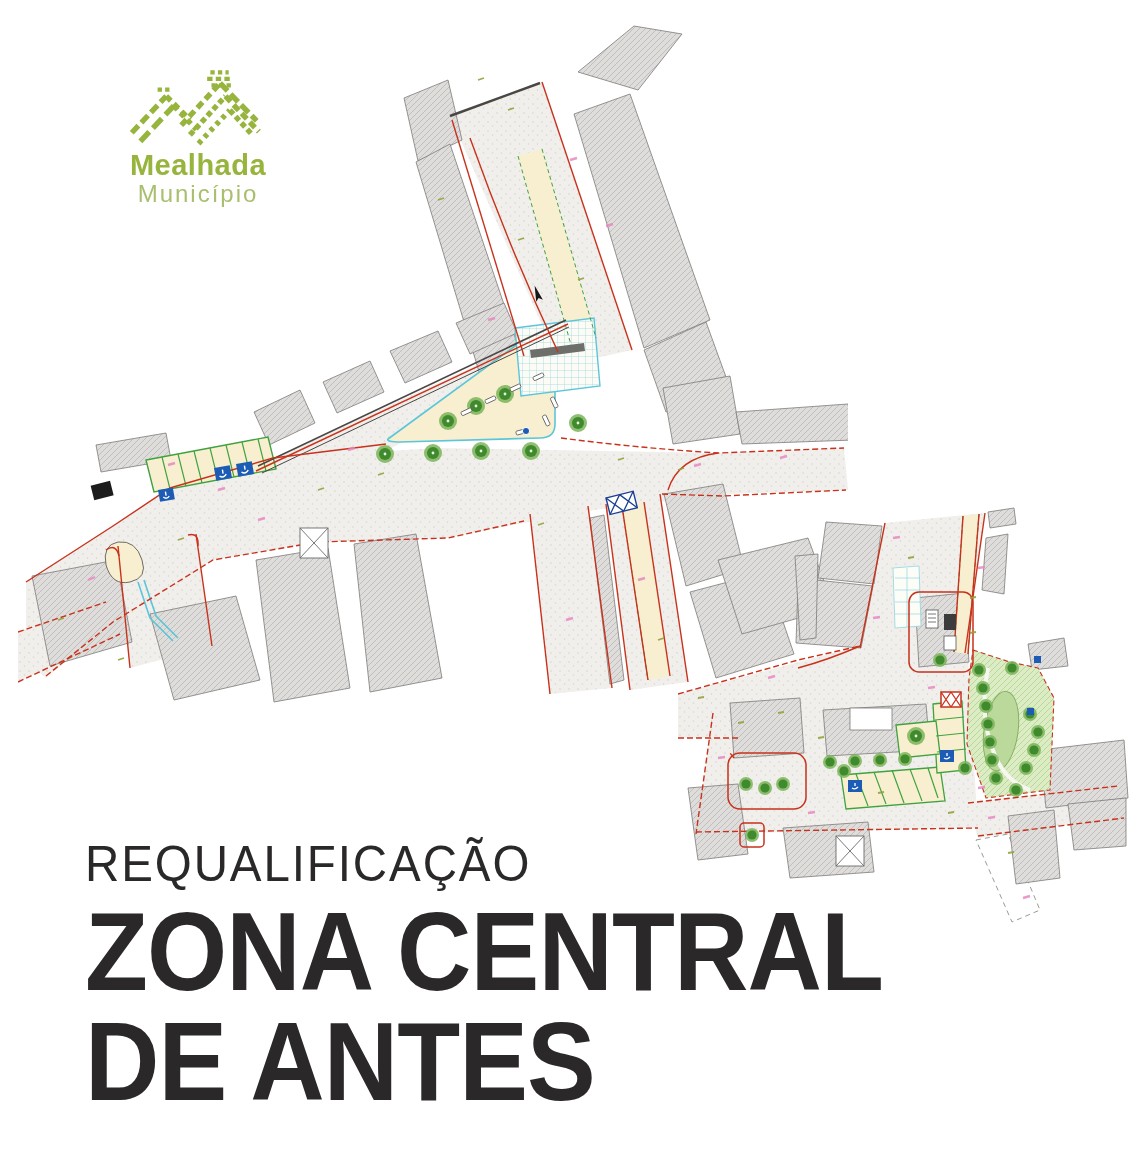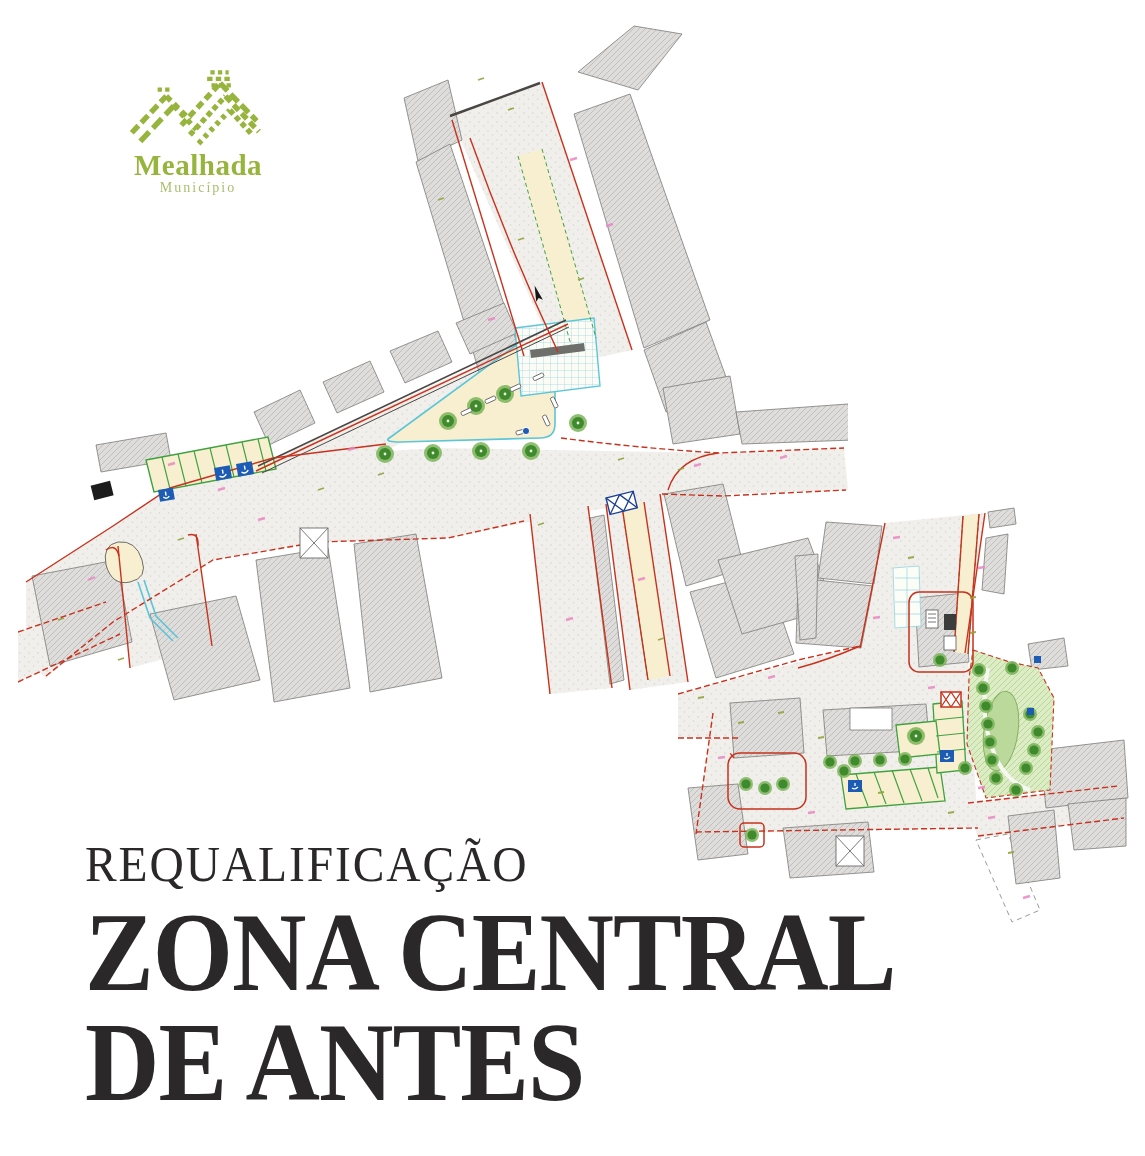--- a/index.html
+++ b/index.html
@@ -21,25 +21,25 @@
     --park-hatch:#a9cf87;
     --accessible-blue:#1d5cb4;
     --crossing-navy:#1c3f94;
     --annotation-pink:#e886c2;
     --annotation-olive:#93a23b;
     --wall-dark:#4a4644;
   }
   *{margin:0;padding:0;box-sizing:border-box}
   html,body{background:#fff}
   .poster{position:relative;width:1145px;height:1156px;background:#fff;overflow:hidden;
-          font-family:Liberation Serif, serif}
+          font-family:Liberation Sans, sans-serif}
   .logo{position:absolute;left:88px;top:66px;width:220px;text-align:center}
   .logo svg{display:block;margin:0 auto}
   .logo-title{font-weight:bold;font-size:29px;letter-spacing:.5px;color:var(--brand-green);line-height:1.05}
-  .logo-subtitle{font-size:14px;letter-spacing:2px;color:var(--subtitle-green);font-weight:400}
+  .logo-subtitle{font-size:24px;letter-spacing:2px;color:var(--subtitle-green);font-weight:400}
   .plan{position:absolute}
   #map-main{left:18px;top:20px}
   #map-detail{left:678px;top:498px}
   .titles div{position:absolute;left:85px;color:var(--ink);transform-origin:left top;white-space:nowrap}
   .kicker{top:835px;font-size:50px;font-weight:400;letter-spacing:2px;transform:scaleX(.95)}
   .big1{top:896px;font-size:112px;font-weight:bold;letter-spacing:-1px;line-height:1;transform:scaleX(.92)}
   .big2{top:1006px;font-size:112px;font-weight:bold;letter-spacing:-1px;line-height:1;transform:scaleX(.92)}
   
   .road{fill:url(#stip);stroke:none}
   .bld{fill:url(#hatch);stroke:var(--building-edge);stroke-width:.8}

